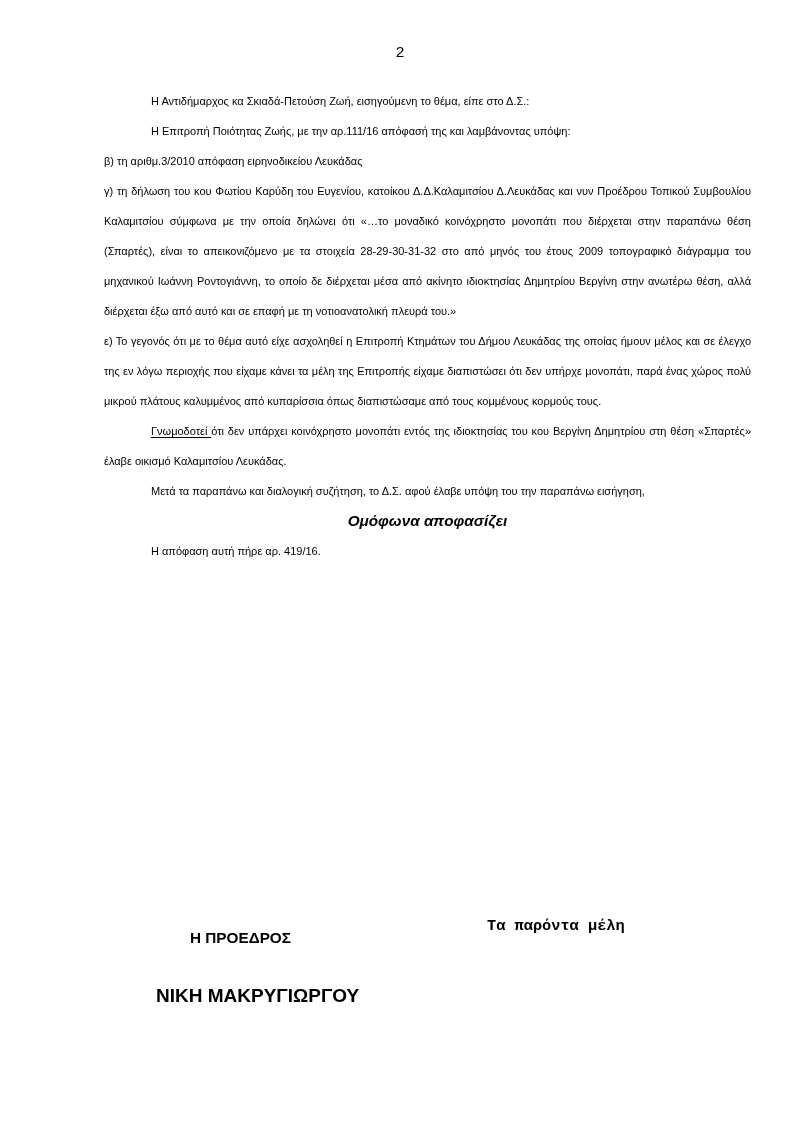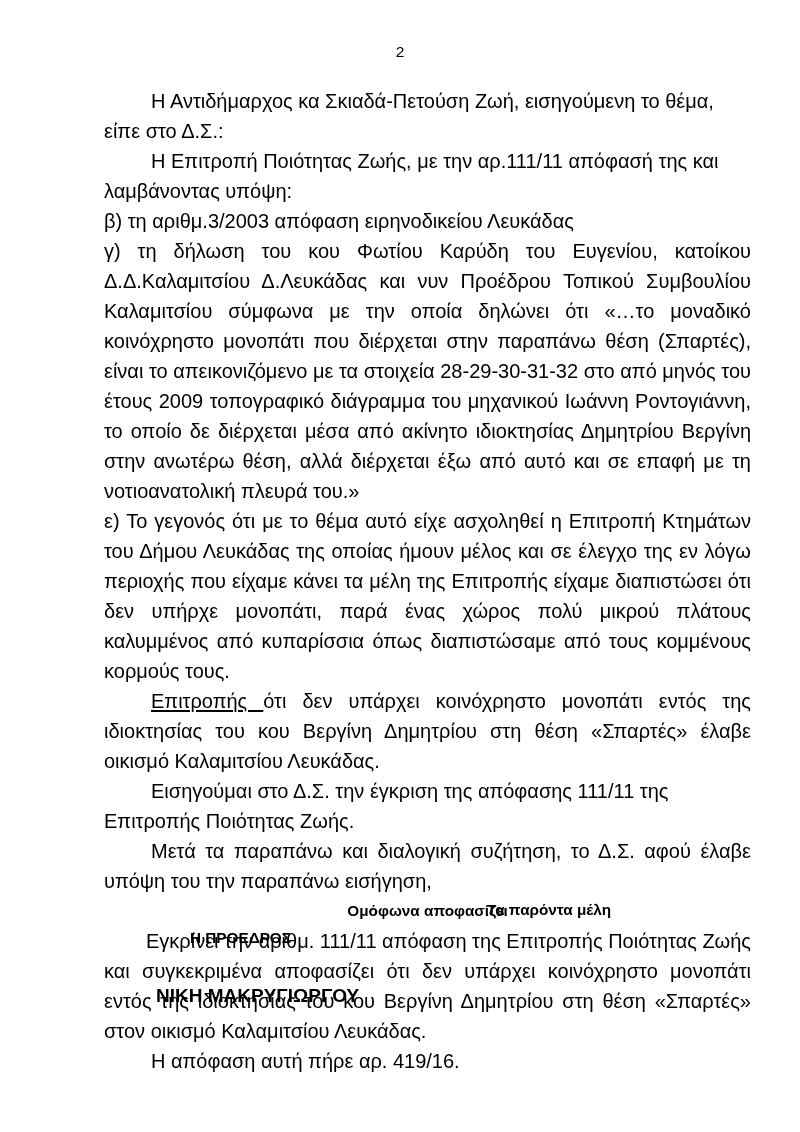--- a/index.html
+++ b/index.html
@@ -30,21 +30,21 @@
     line-height: 20px;
   }
   .body-area {
     position: absolute;
     left: 104px;
     top: 86px;
     width: 647px;
   }
   p.para {
     margin: 0;
-    font-size: 20px;
+    font-size: 11px;
     line-height: 30px;
     text-align: justify;
     text-justify: inter-word;
     word-spacing: 0px;
   }
   p.para.nojust {
     text-align: left;
   }
   .indent-lg {
     text-indent: 47px;
@@ -58,42 +58,44 @@
   .underline {
     text-decoration: underline;
     text-underline-offset: 2px;
   }
   .center-bold {
     margin: 0;
     font-size: 15.3px;
     line-height: 30px;
     text-align: center;
     font-weight: bold;
+    font-style: italic;
   }
   .sig-row {
     position: absolute;
     left: 104px;
     top: 897px;
     width: 647px;
     font-size: 15.3px;
     line-height: 26px;
     font-weight: bold;
   }
   .sig-left {
     position: absolute;
     left: 86px;
     top: 0;
     white-space: nowrap;
     margin-top: 28px;
   }
   .sig-right {
     position: absolute;
     left: 383px;
-    top: 0;
+    top: 16px;
     white-space: nowrap;
+    font-family: Liberation Mono, monospace;
   }
   .sig-name {
     position: absolute;
     left: 156px;
     top: 983px;
     font-size: 19px;
     line-height: 26px;
     font-weight: bold;
     white-space: nowrap;
   }
@@ -102,39 +104,37 @@
 <body>
 
 <div class="page">
 
   <div class="page-number">2</div>
 
   <div class="body-area">
 
     <p class="para nojust indent-lg">Η Αντιδήμαρχος κα Σκιαδά-Πετούση Ζωή, εισηγούμενη το θέμα, είπε στο Δ.Σ.:</p>
 
-    <p class="para nojust indent-lg">Η Επιτροπή Ποιότητας Ζωής, με την αρ.111/11 απόφασή της και λαμβάνοντας υπόψη:</p>
+    <p class="para nojust indent-lg">Η Επιτροπή Ποιότητας Ζωής, με την αρ.111/16 απόφασή της και λαμβάνοντας υπόψη:</p>
 
 
-    <p class="para nojust">β) τη αριθμ.3/2003 απόφαση ειρηνοδικείου Λευκάδας</p>
+    <p class="para nojust">β) τη αριθμ.3/2010 απόφαση ειρηνοδικείου Λευκάδας</p>
 
     <p class="para">γ) τη δήλωση του κου Φωτίου Καρύδη του Ευγενίου, κατοίκου Δ.Δ.Καλαμιτσίου Δ.Λευκάδας και νυν Προέδρου Τοπικού Συμβουλίου Καλαμιτσίου σύμφωνα με την  οποία δηλώνει ότι «…το μοναδικό κοινόχρηστο μονοπάτι που διέρχεται στην παραπάνω θέση (Σπαρτές), είναι το απεικονιζόμενο με τα στοιχεία 28-29-30-31-32 στο από μηνός του έτους 2009 τοπογραφικό διάγραμμα του μηχανικού Ιωάννη Ροντογιάννη, το οποίο δε διέρχεται μέσα από ακίνητο ιδιοκτησίας Δημητρίου Βεργίνη στην ανωτέρω θέση, αλλά διέρχεται έξω από αυτό και σε επαφή με τη νοτιοανατολική πλευρά του.»</p>
 
 
     <p class="para">ε) Το γεγονός ότι με το θέμα αυτό είχε ασχοληθεί η Επιτροπή Κτημάτων του Δήμου Λευκάδας της οποίας ήμουν μέλος και σε έλεγχο της εν λόγω περιοχής που είχαμε κάνει τα μέλη της Επιτροπής είχαμε διαπιστώσει ότι δεν υπήρχε μονοπάτι, παρά ένας χώρος πολύ μικρού πλάτους καλυμμένος από κυπαρίσσια όπως διαπιστώσαμε από τους κομμένους κορμούς τους.</p>
 
-    <p class="para indent-lg"><span class="underline">Επιτροπής </span><span>ότι δεν υπάρχει κοινόχρηστο μονοπάτι εντός της ιδιοκτησίας του κου Βεργίνη Δημητρίου στη θέση «Σπαρτές» έλαβε οικισμό Καλαμιτσίου Λευκάδας.</span></p>
+    <p class="para indent-lg"><span class="underline">Γνωμοδοτεί </span><span>ότι δεν υπάρχει κοινόχρηστο μονοπάτι εντός της ιδιοκτησίας του κου Βεργίνη Δημητρίου στη θέση «Σπαρτές» έλαβε οικισμό Καλαμιτσίου Λευκάδας.</span></p>
 
-    <p class="para nojust indent-lg gap-sm">Εισηγούμαι στο Δ.Σ. την έγκριση της απόφασης 111/11 της Επιτροπής Ποιότητας Ζωής.</p>
 
     <p class="para indent-lg gap-md">Μετά τα παραπάνω και διαλογική συζήτηση, το Δ.Σ. αφού έλαβε υπόψη του την παραπάνω εισήγηση,</p>
 
     <p class="center-bold gap-lg">Ομόφωνα αποφασίζει</p>
 
-    <p class="para indent-sm gap-sm">Εγκρίνει την αριθμ. 111/11 απόφαση  της Επιτροπής Ποιότητας Ζωής και συγκεκριμένα αποφασίζει ότι δεν υπάρχει κοινόχρηστο μονοπάτι εντός της ιδιοκτησίας του κου Βεργίνη Δημητρίου στη θέση «Σπαρτές» στον οικισμό Καλαμιτσίου Λευκάδας.</p>
 
     <p class="para nojust indent-lg">Η απόφαση αυτή πήρε αρ. 419/16.</p>
 
   </div>
 
   <div class="sig-row">
     <span class="sig-left">Η ΠΡΟΕΔΡΟΣ</span>
     <span class="sig-right">Τα παρόντα μέλη</span>
   </div>
 

